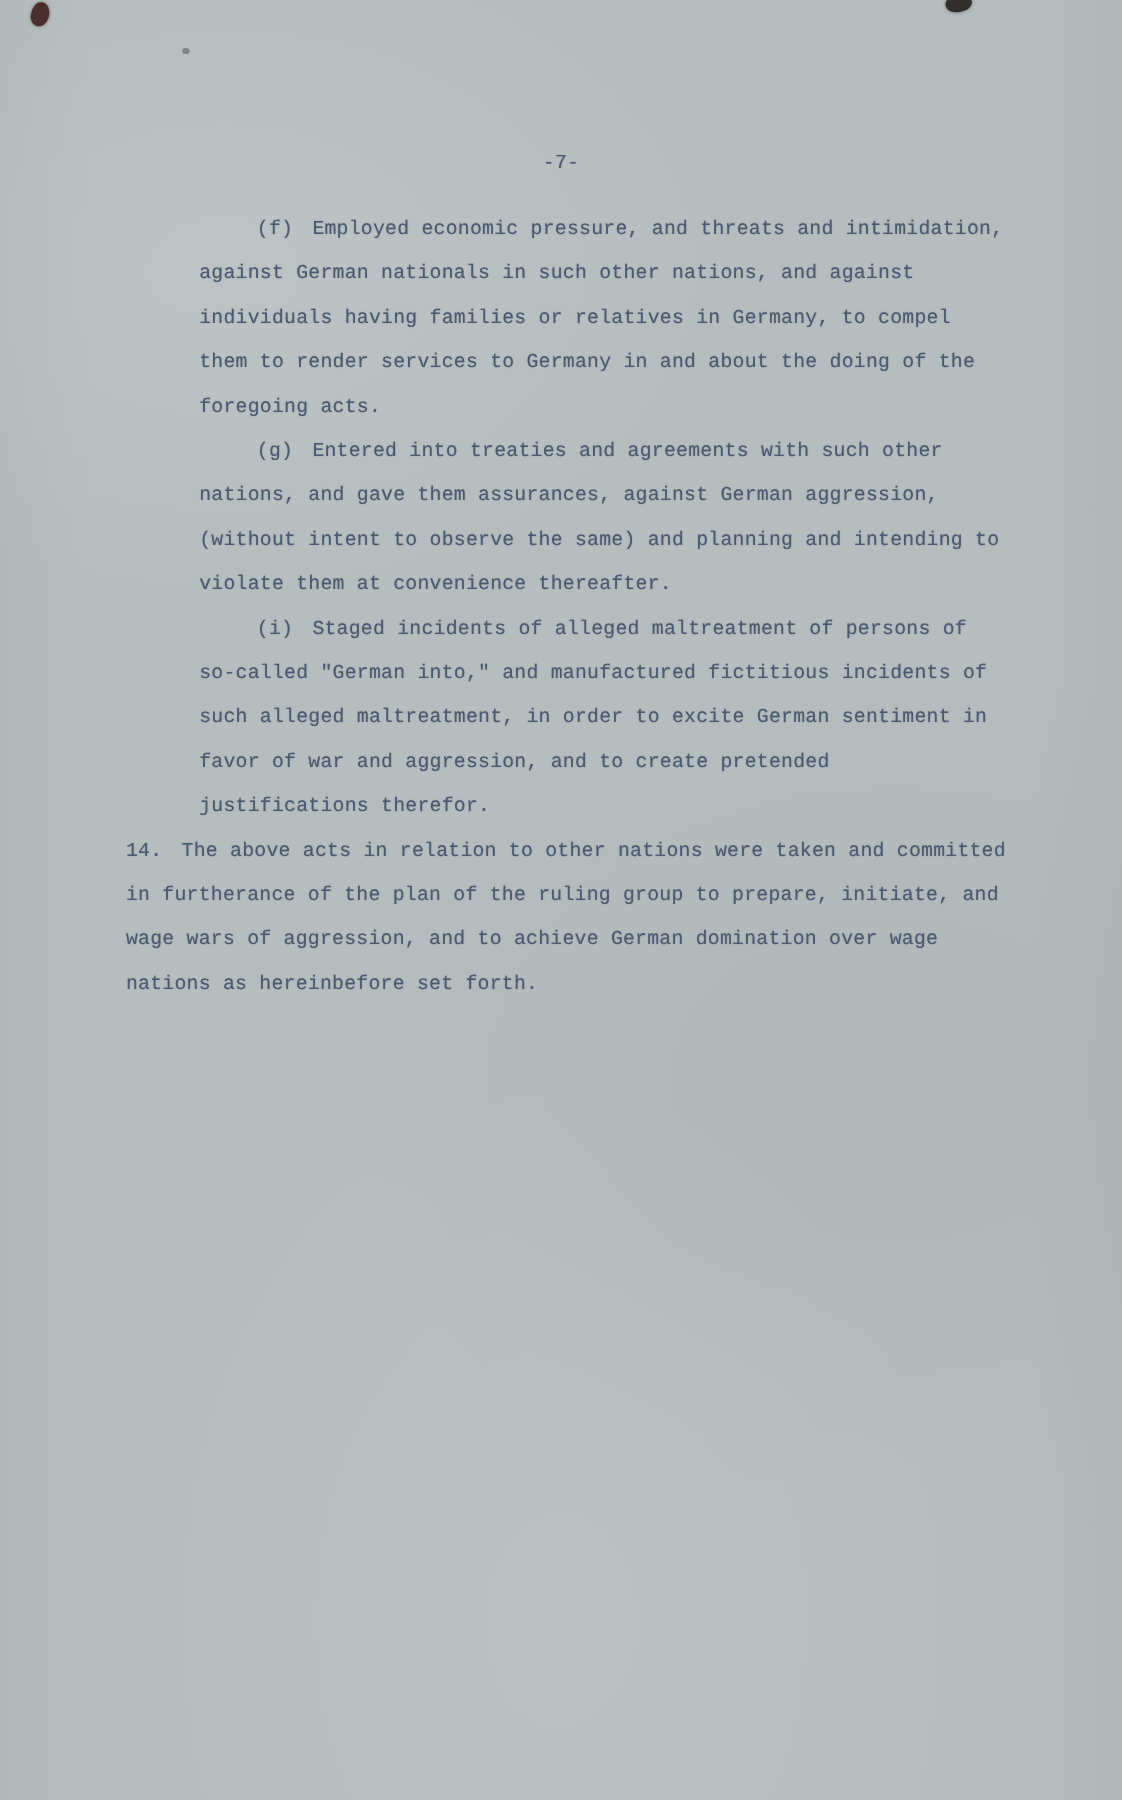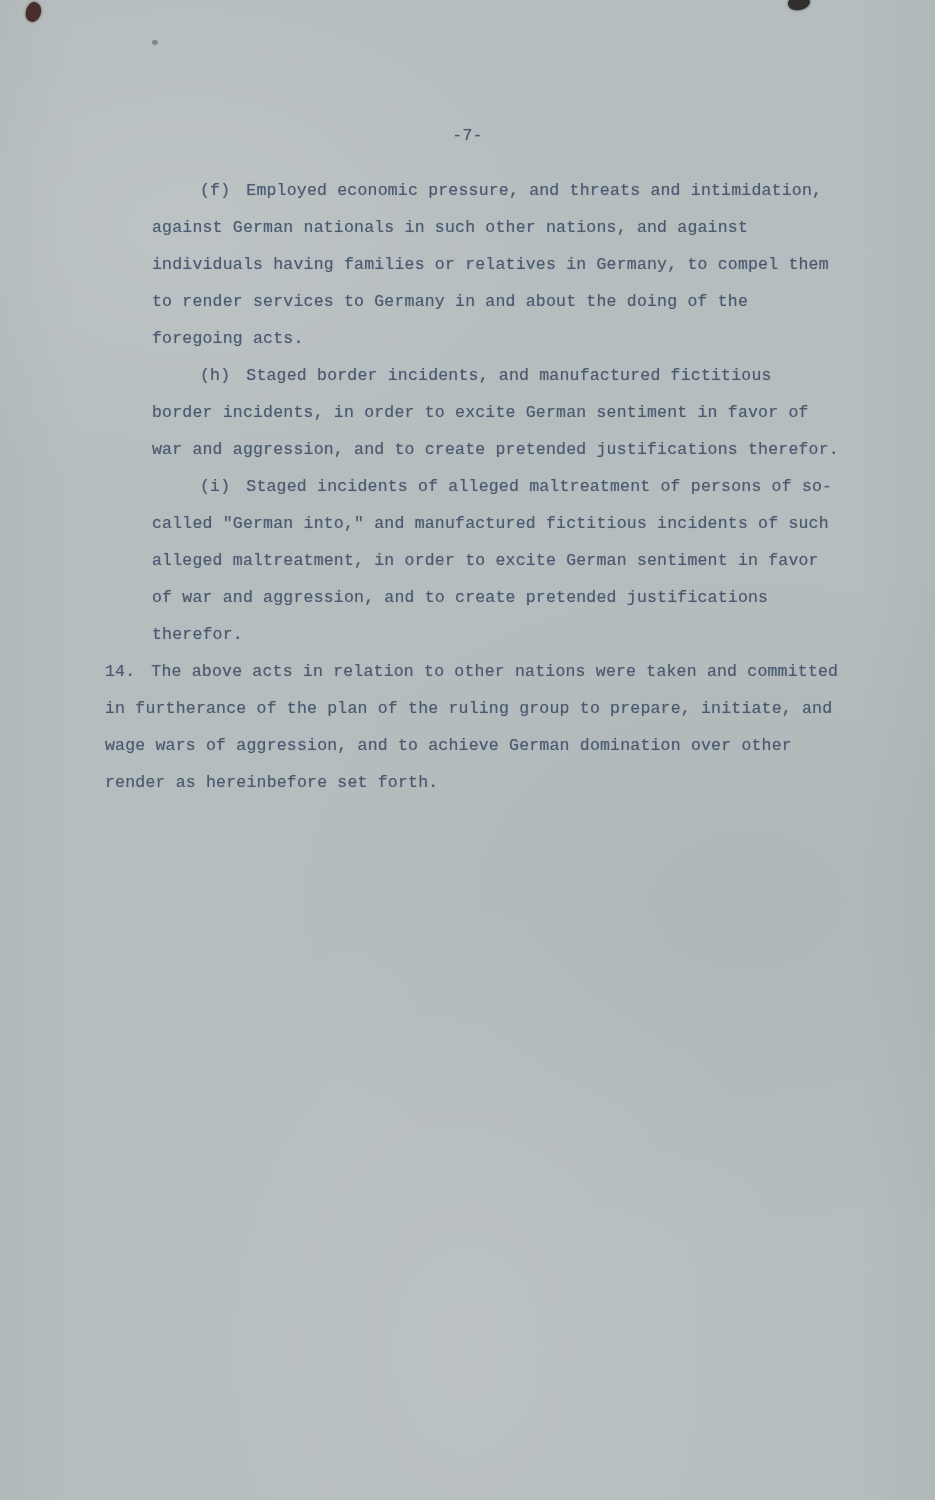--- a/index.html
+++ b/index.html
@@ -41,20 +41,21 @@
     width: 690px;
     font-size: 16.5px;
     line-height: 37px;
   }
   p.para {
     margin: 0;
     padding: 0;
   }
   p.lettered {
     text-indent: 48px;
+    margin-left: 14px;
   }
   p.numbered {
     margin-left: -47px;
     text-indent: 0;
   }
   .para-label {
     margin-right: 16px;
   }
   .artifact {
     position: absolute;
@@ -94,22 +95,22 @@
   <div class="artifact artifact-top-left"></div>
   <div class="artifact artifact-top-right"></div>
   <div class="artifact artifact-smudge"></div>
 
   <div class="page-number typewriter">-7-</div>
 
   <div class="content typewriter">
 
     <p class="para lettered"><span class="para-label">(f)</span><span>Employed economic pressure, and threats and intimidation, against German nationals in such other nations, and against individuals having families or relatives in Germany, to compel them to render services to Germany in and about the doing of the foregoing acts.</span></p>
 
+    <p class="para lettered"><span class="para-label">(g)</span><span>Entered into treaties and agreements with such other nations, and gave them assurances, against German aggression, (without intent to observe the same) and planning and intending to violate them at convenience thereafter.</span></p>
 
-    <p class="para lettered"><span class="para-label">(h)</span><span>Staged border incidents, and manufactured fictitious border incidents, in order to excite German sentiment in favor of war and aggression, and to create pretended justifications therefor.</span></p>
 
     <p class="para lettered"><span class="para-label">(i)</span><span>Staged incidents of alleged maltreatment of persons of so-called "German into," and manufactured fictitious incidents of such alleged maltreatment, in order to excite German sentiment in favor of war and aggression, and to create pretended justifications therefor.</span></p>
 
-    <p class="para numbered"><span class="para-label">14.</span><span>The above acts in relation to other nations were taken and committed in furtherance of the plan of the ruling group to prepare, initiate, and wage wars of aggression, and to achieve German domination over other render as hereinbefore set forth.</span></p>
+    <p class="para numbered"><span class="para-label">14.</span><span>The above acts in relation to other nations were taken and committed in furtherance of the plan of the ruling group to prepare, initiate, and wage wars of aggression, and to achieve German domination over wage nations as hereinbefore set forth.</span></p>
 
   </div>
 
 </div>
 
 </body></html>

